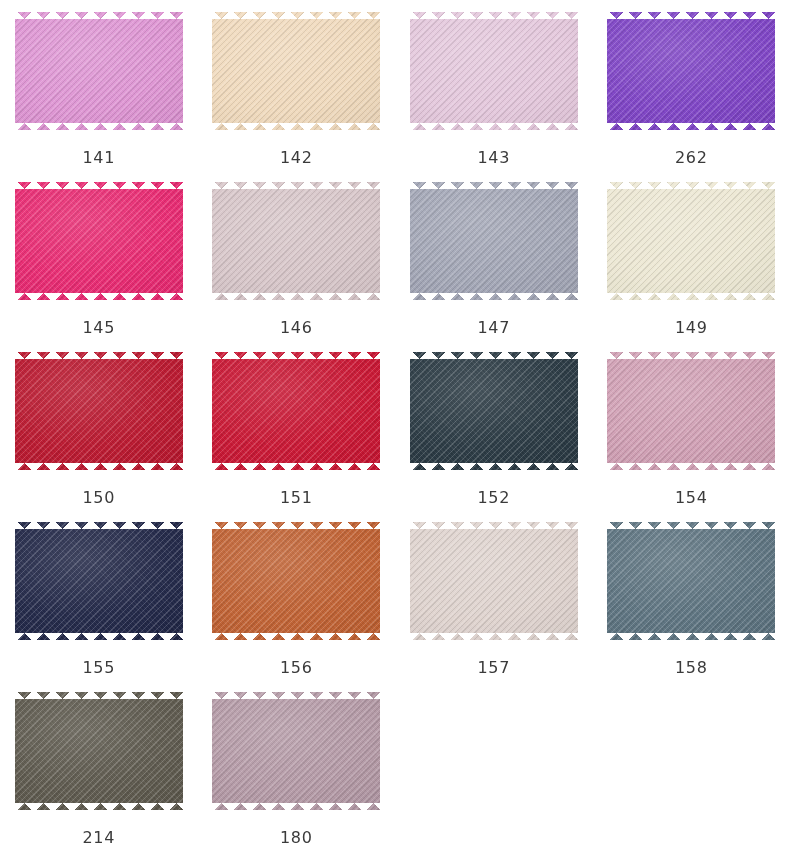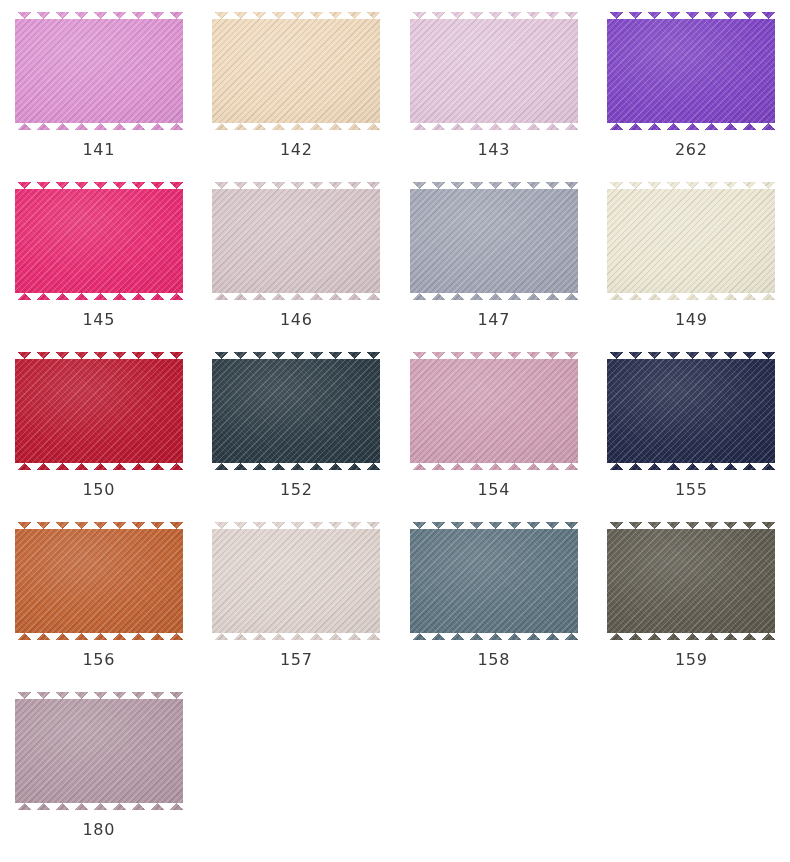--- a/index.html
+++ b/index.html
@@ -94,21 +94,21 @@
       radial-gradient(125% 115% at 38% 32%,
         rgba(255,255,255,0.15) 0%,
         rgba(255,255,255,0.04) 42%,
         rgba(0,0,0,0.05) 82%,
         rgba(0,0,0,0.10) 100%);
     -webkit-mask-image: inherit;
     mask-image: inherit;
   }
 
   .swatch-label {
-    margin-top: 12px;
+    margin-top: 20px;
     font-size: 16px;
     letter-spacing: 0.6px;
     color: #3b3b3b;
     font-family: "DejaVu Sans", "Liberation Sans", sans-serif;
     line-height: 1;
     user-select: none;
   }
 </style>
 </head>
 <body>
@@ -181,20 +181,28 @@
     <div class="swatch-cell">
       <div class="chip-wrap">
         <div class="chip" style="background-color: rgb(185, 18, 42);">
           <div class="chip-shade"></div>
         </div>
       </div>
       <div class="swatch-label">150</div>
     </div>
     <div class="swatch-cell">
       <div class="chip-wrap">
+        <div class="chip" style="background-color: rgb(200, 16, 46);">
+          <div class="chip-shade"></div>
+        </div>
+      </div>
+      <div class="swatch-label">151</div>
+    </div>
+    <div class="swatch-cell">
+      <div class="chip-wrap">
         <div class="chip" style="background-color: rgb(37, 53, 63);">
           <div class="chip-shade"></div>
         </div>
       </div>
       <div class="swatch-label">152</div>
     </div>
     <div class="swatch-cell">
       <div class="chip-wrap">
         <div class="chip" style="background-color: rgb(207, 157, 178);">
           <div class="chip-shade"></div>
@@ -233,21 +241,21 @@
         </div>
       </div>
       <div class="swatch-label">158</div>
     </div>
     <div class="swatch-cell">
       <div class="chip-wrap">
         <div class="chip" style="background-color: rgb(90, 86, 74);">
           <div class="chip-shade"></div>
         </div>
       </div>
-      <div class="swatch-label">159</div>
+      <div class="swatch-label">214</div>
     </div>
     <div class="swatch-cell">
       <div class="chip-wrap">
         <div class="chip" style="background-color: rgb(178, 151, 164);">
           <div class="chip-shade"></div>
         </div>
       </div>
       <div class="swatch-label">180</div>
     </div>
   </div>

